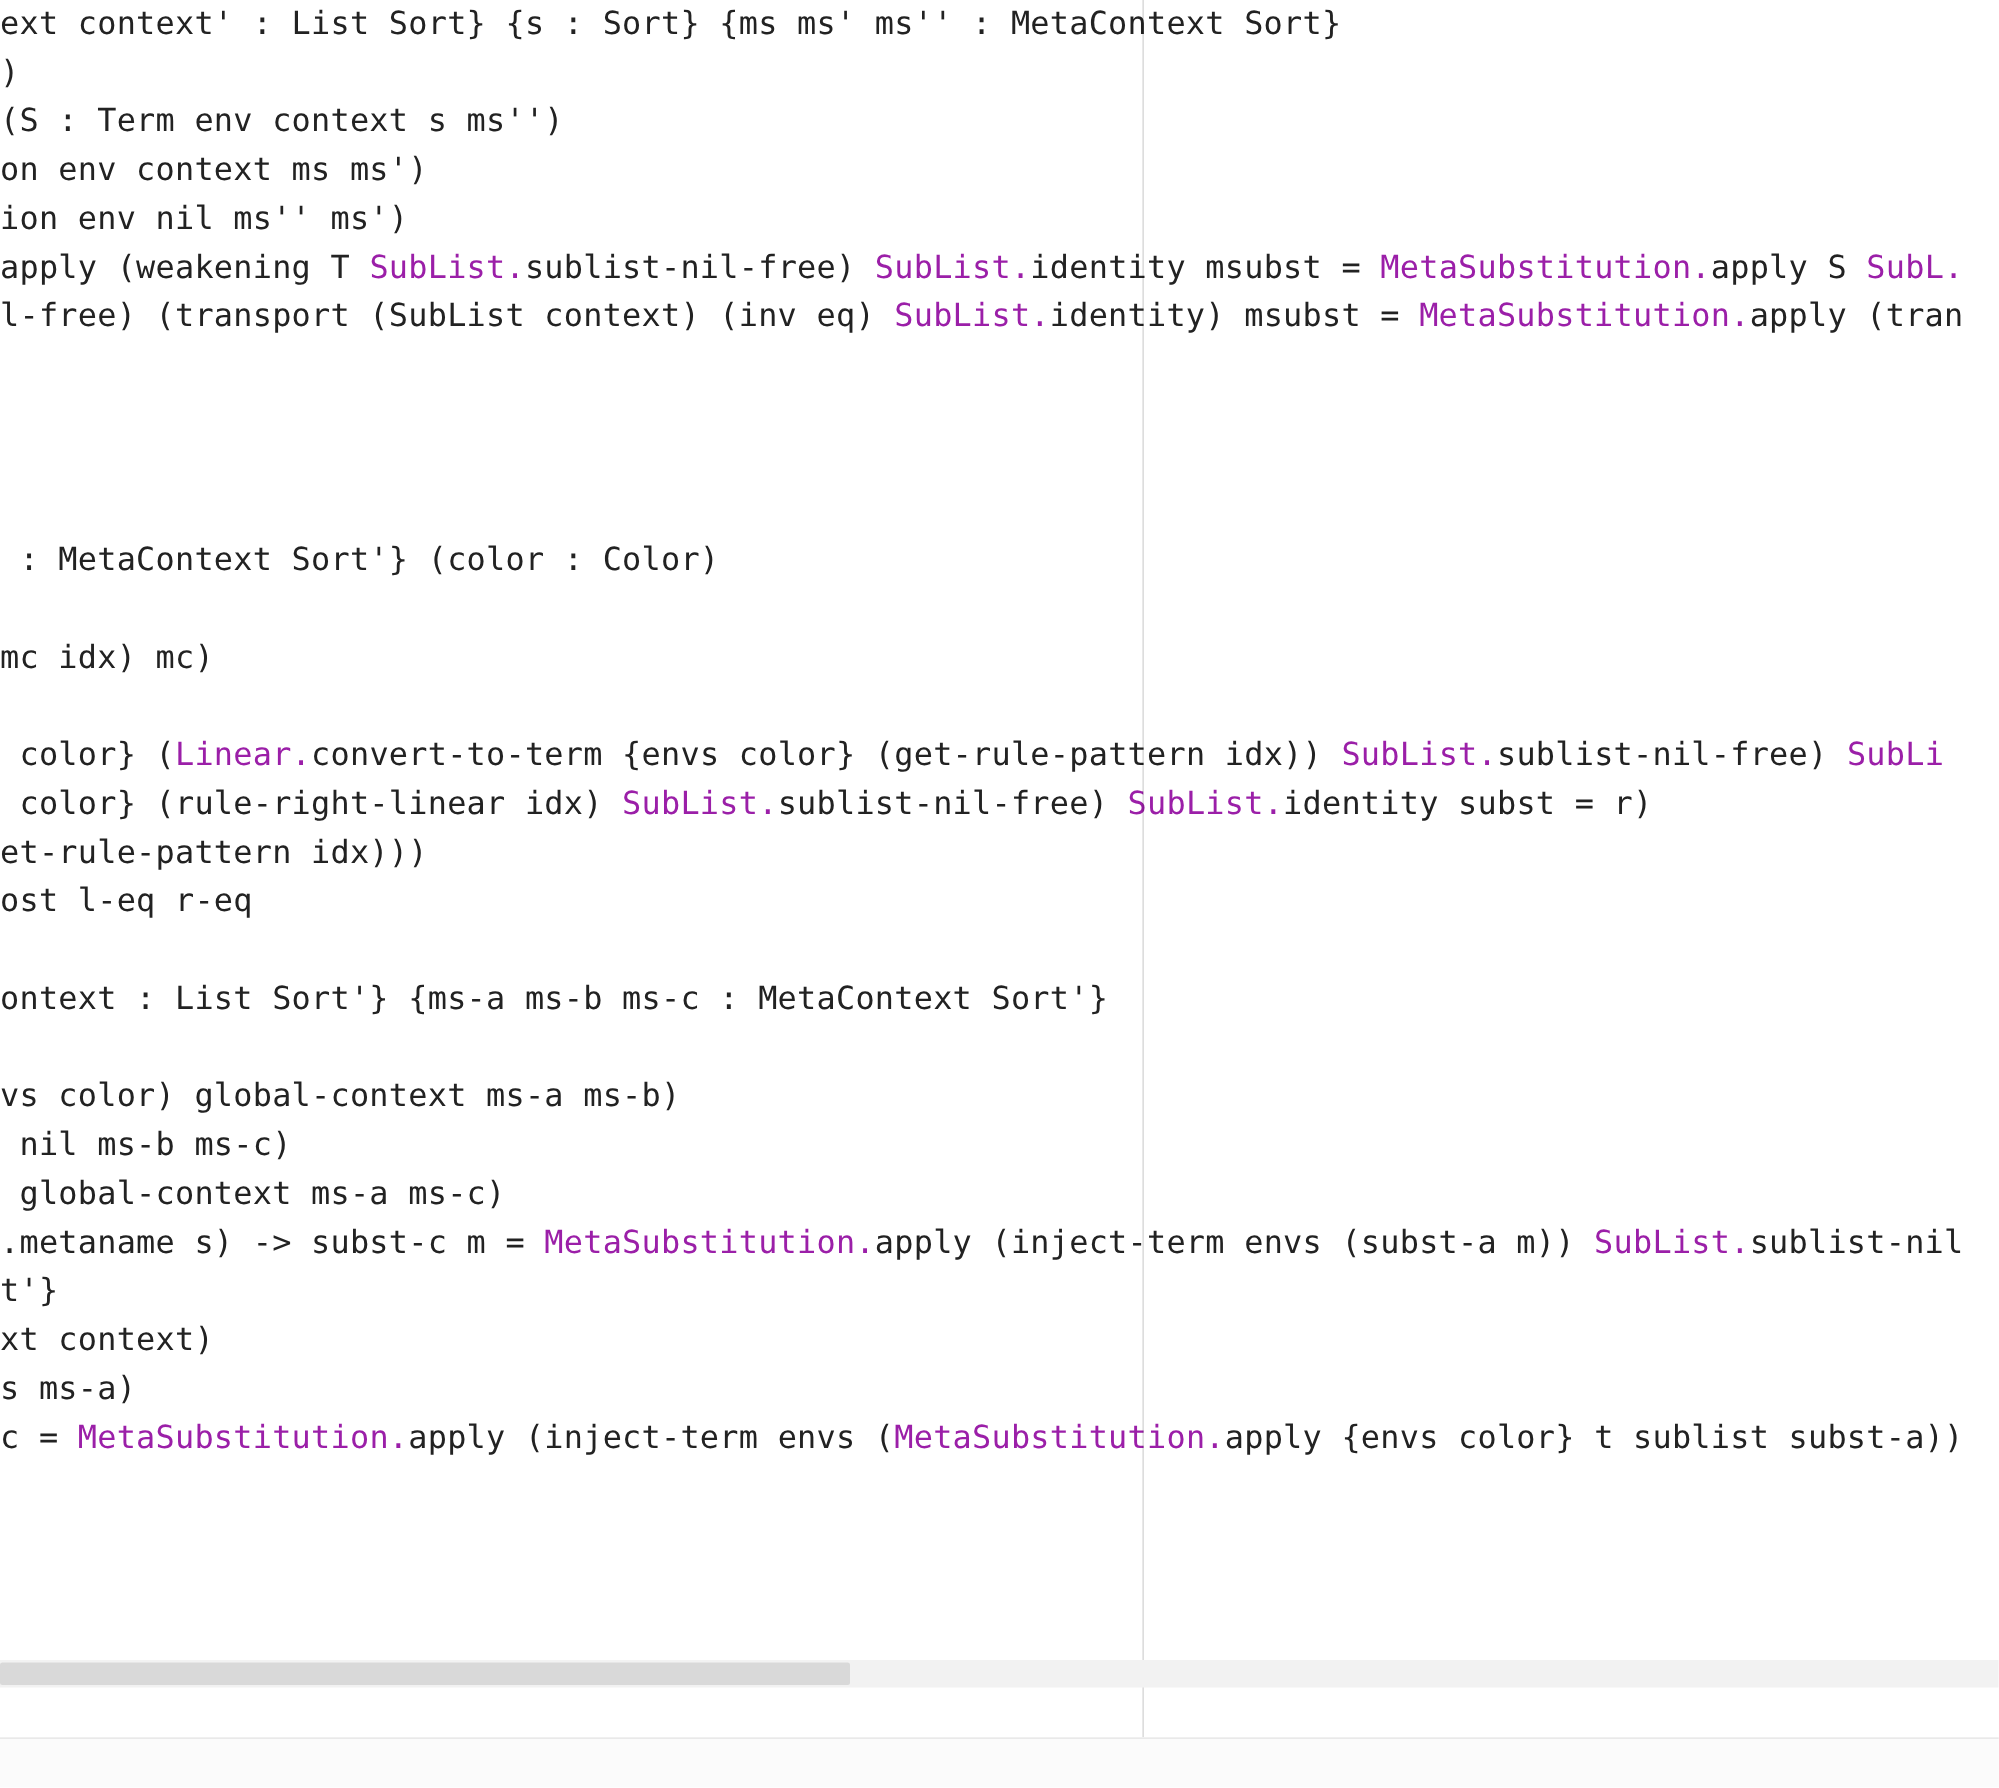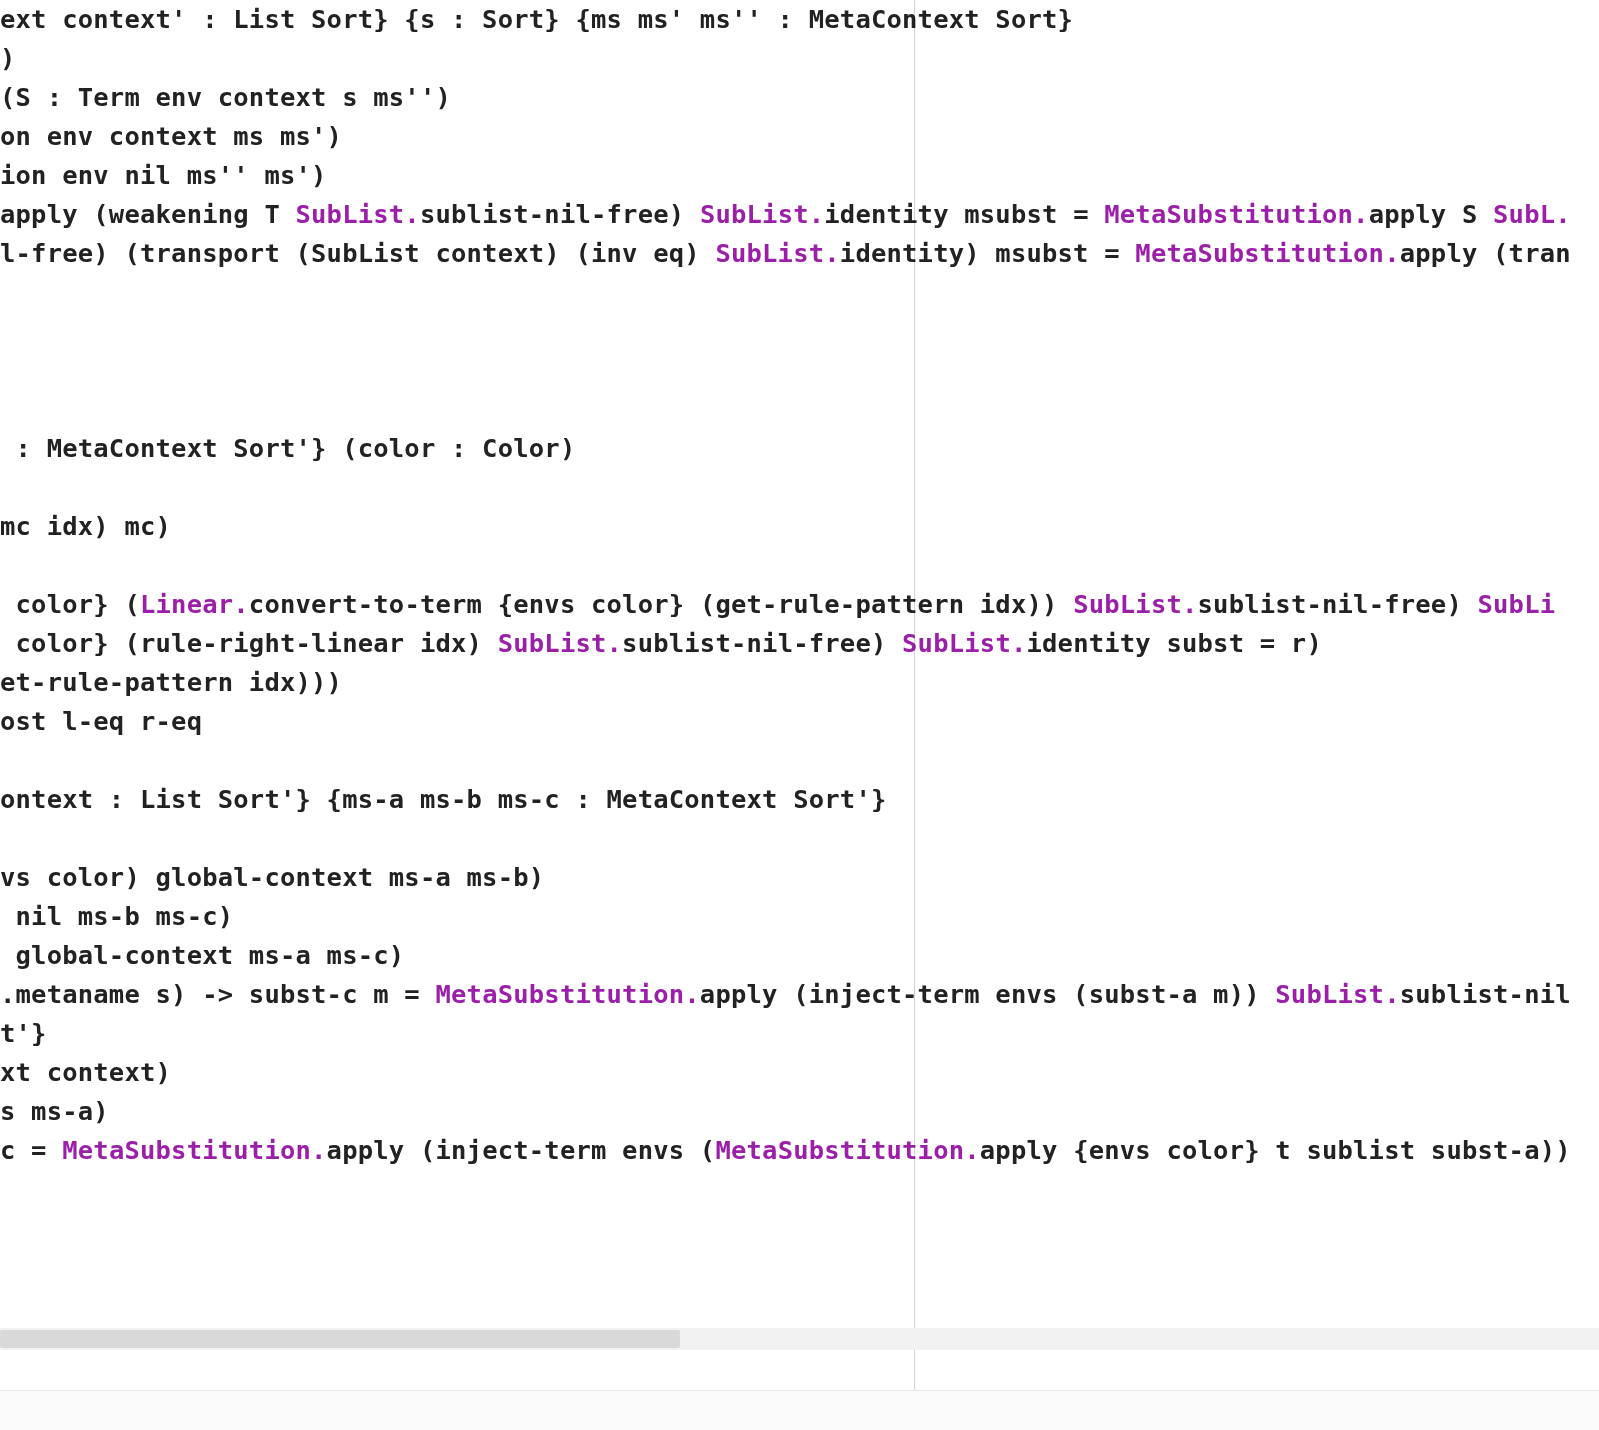--- a/index.html
+++ b/index.html
@@ -8,21 +8,20 @@
     height: 1430px;
     background: #ffffff;
     overflow: hidden;
     font-family: "Menlo", "Consolas", "DejaVu Sans Mono", monospace;
   }
   .editor {
     position: relative;
     width: 1599px;
     height: 1390px;
     overflow: hidden;
-    font-weight: bold;
   }
   .code {
     position: absolute;
     left: 0;
     top: 0;
     white-space: pre;
     font-size: 25.5px;
     line-height: 39px;
     color: #222;
     letter-spacing: 0.2px;

